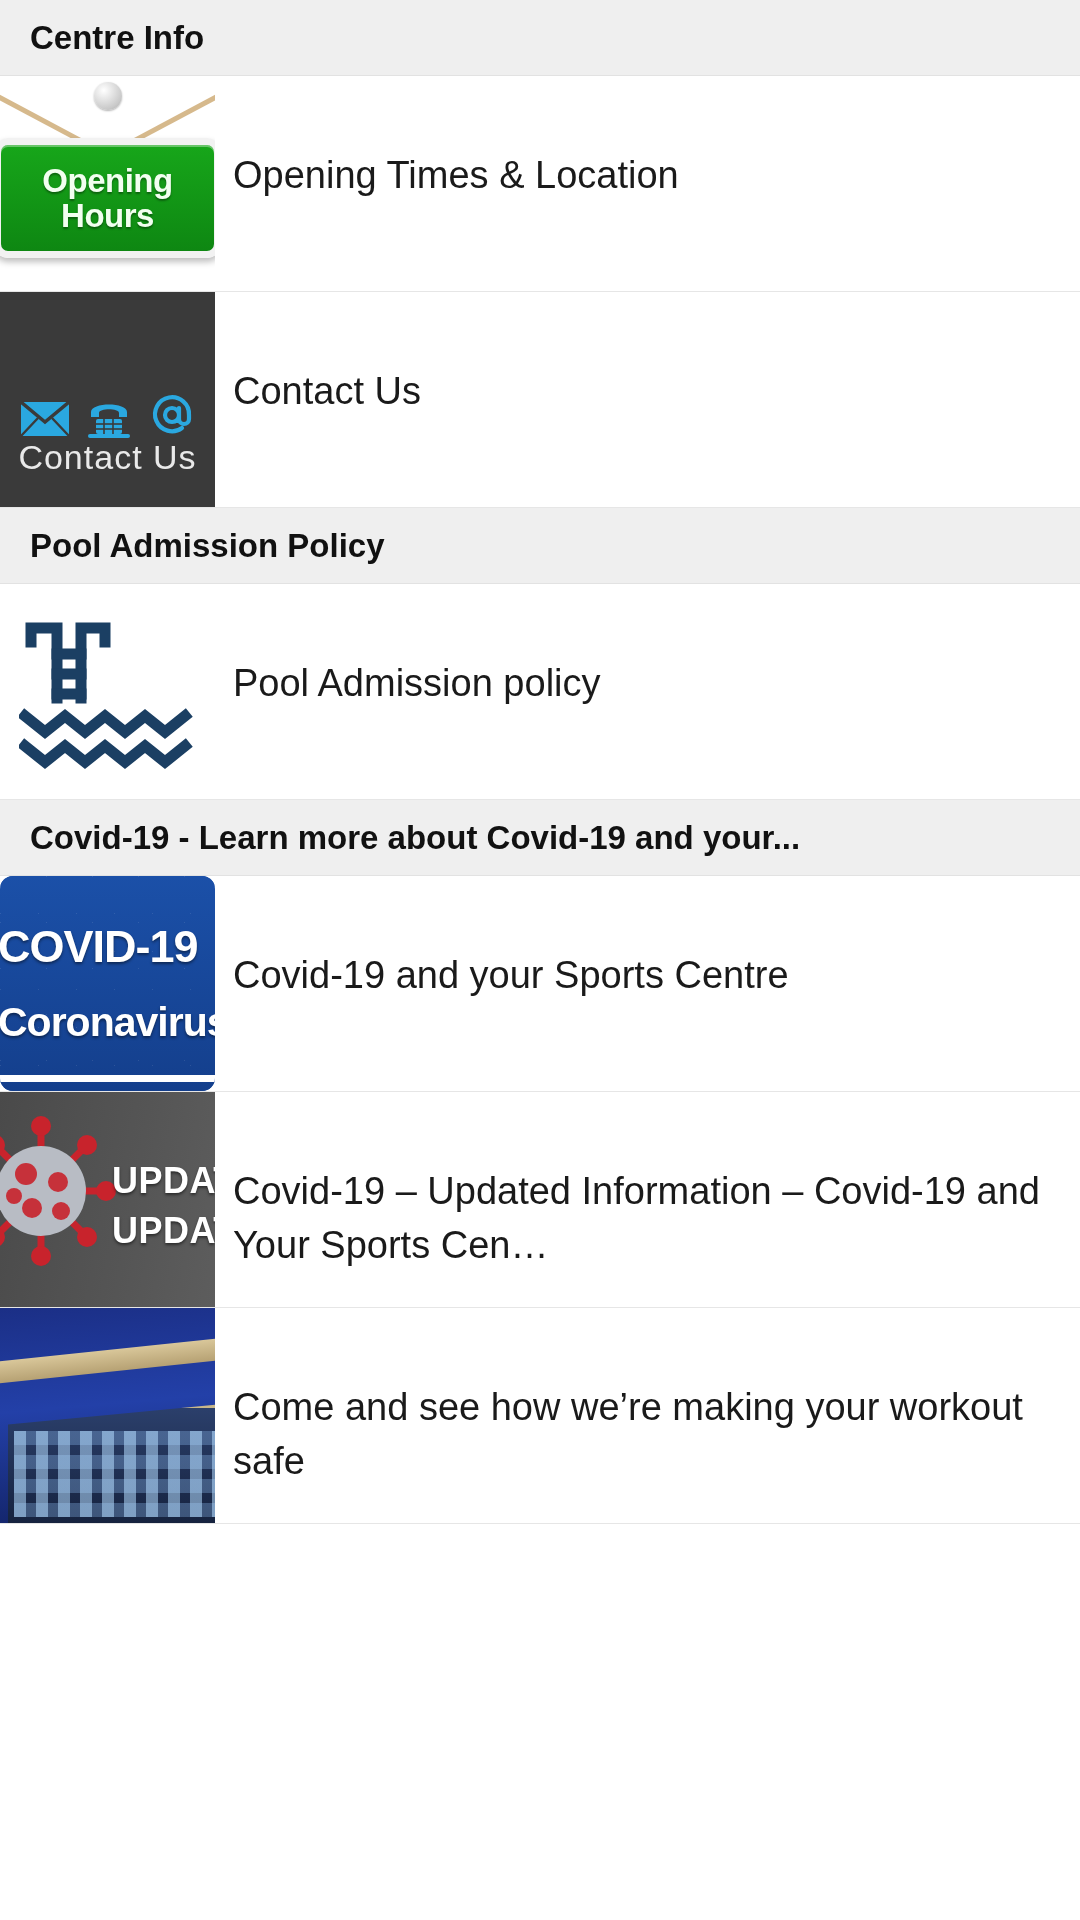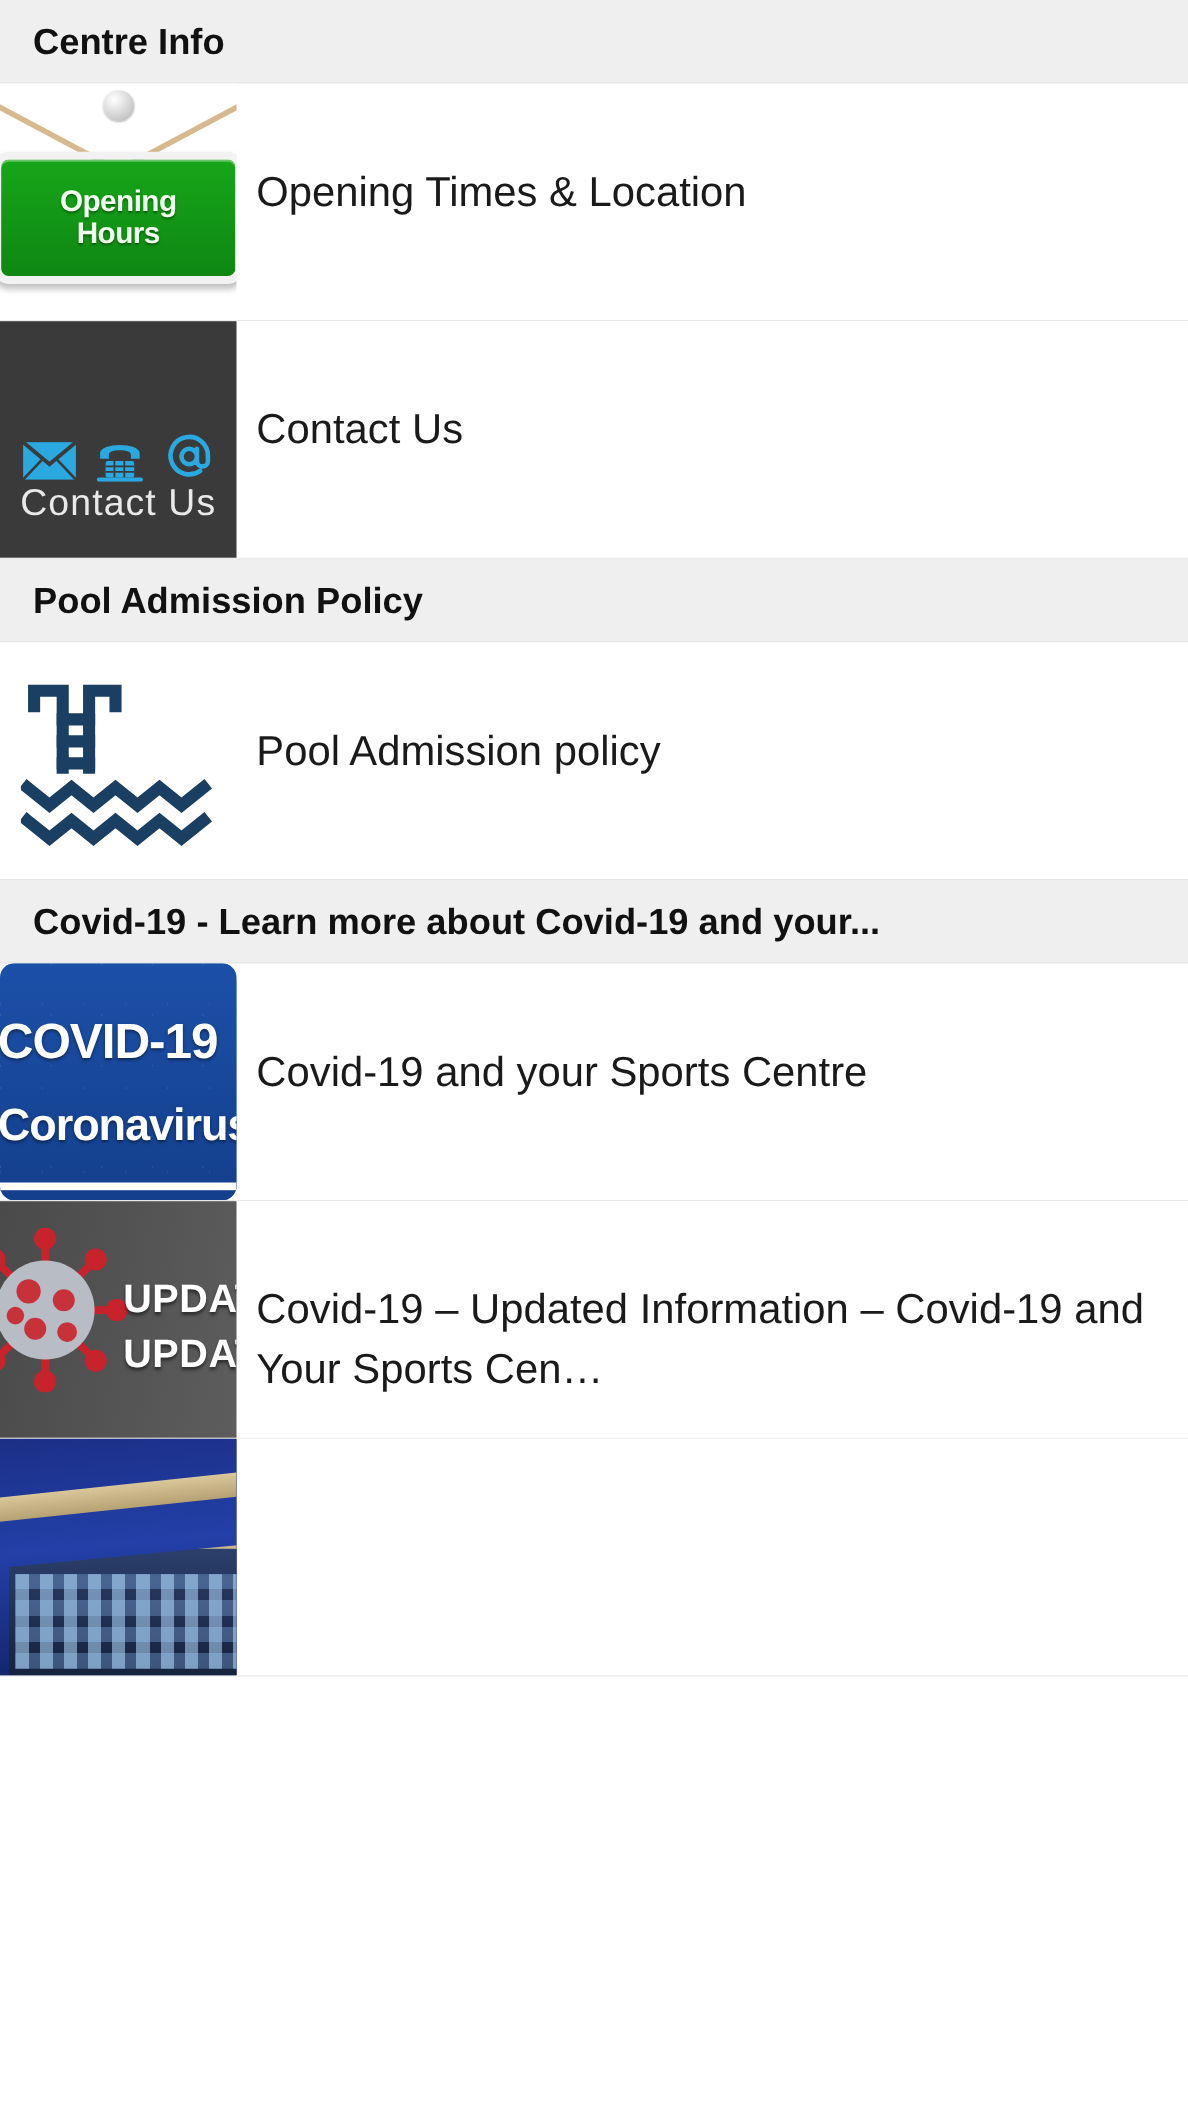--- a/index.html
+++ b/index.html
@@ -80,21 +80,21 @@
   .t-open .sign {
     position:absolute; left:-6px; right:-6px; top:62px; height:120px;
     background:linear-gradient(#17a61a, #0e8712);
     border:7px solid #f2f2f2;
     border-radius:14px;
     box-shadow:0 4px 6px rgba(0,0,0,.25), inset 0 2px 0 rgba(255,255,255,.35);
     display:flex; flex-direction:column; align-items:center; justify-content:center;
     z-index:3;
   }
   .t-open .sign .l1, .t-open .sign .l2 {
-    color:#f2fff0; font-weight:bold; font-size:27px; line-height:1.07;
+    color:#f2fff0; font-weight:bold; font-size:33px; line-height:1.07;
     text-shadow:0 2px 2px rgba(0,0,0,.35);
     letter-spacing:-.5px;
   }
 
   
   .t-contact { background:#3a3a3a; }
   .t-contact .icons {
     position:absolute; left:0; right:0; top:100px;
     display:flex; justify-content:space-around; align-items:flex-end;
     padding:0 12px;
@@ -302,15 +302,16 @@
     <div class="row-label">Covid-19 – Updated Information – Covid-19 and Your Sports Cen…</div>
   </div>
 
   <div class="row">
     <div class="thumb t-building">
       <div class="sky"></div>
       <div class="roof"></div>
       <div class="bld"></div>
       <div class="glass"></div>
     </div>
+    <div class="row-label">Come and see how we’re making your workout safe</div>
   </div>
 
 </div>
 
 </body></html>

